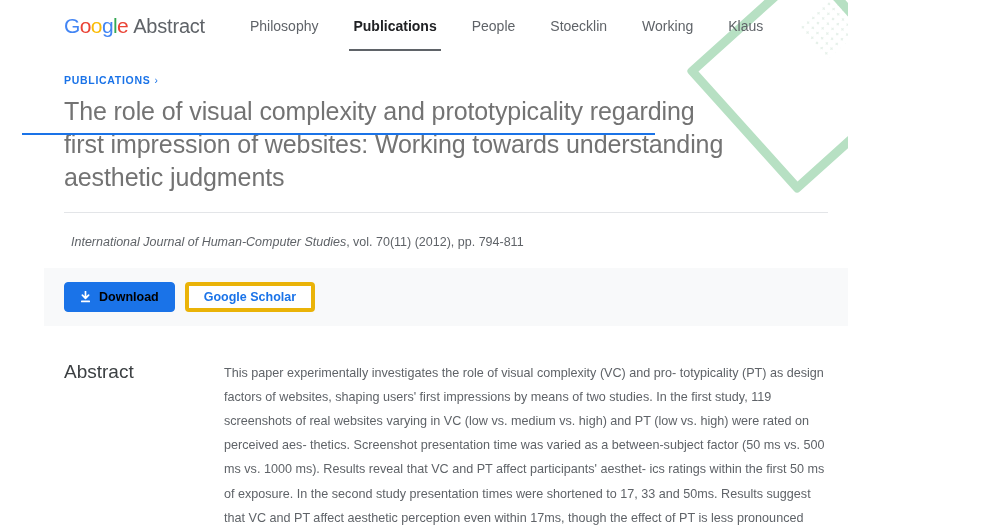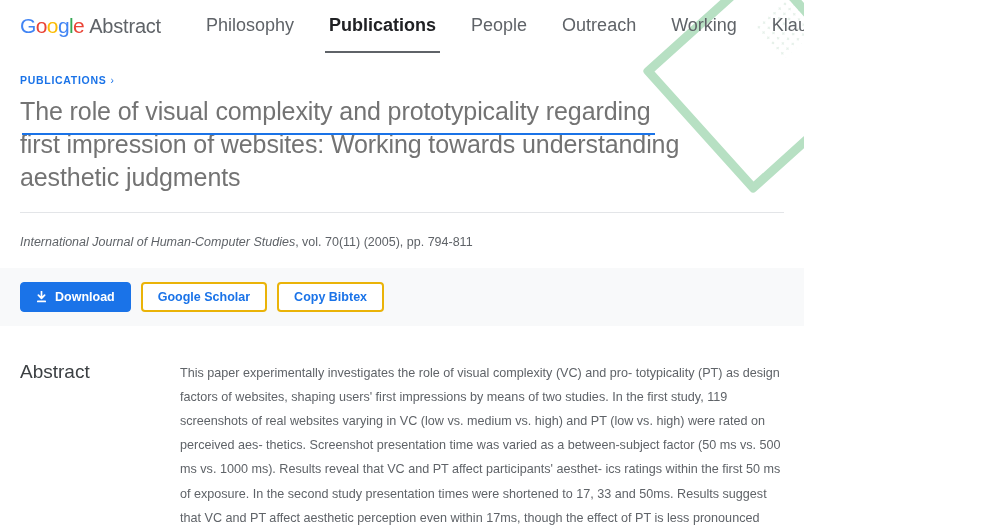--- a/index.html
+++ b/index.html
@@ -14,20 +14,21 @@
     background: #ffffff;
     font-family: "Liberation Sans", sans-serif;
     -webkit-font-smoothing: antialiased;
   }
 
   .page {
     position: relative;
     width: 804px;
     height: 532px;
     overflow: hidden;
+    padding-left: 44px;
   }
 
   
   .decor-wrap {
     position: absolute;
     top: 0;
     right: 0;
     width: 190px;
     height: 200px;
     overflow: hidden;
@@ -90,21 +91,21 @@
     font-weight: 400;
   }
 
   .nav-items {
     display: flex;
     align-items: center;
     gap: 33px;
   }
   .nav-item {
     position: relative;
-    font-size: 18px;
+    font-size: 14px;
     color: #5f6368;
     padding: 16px 1px 17px 1px;
     cursor: pointer;
     white-space: nowrap;
   }
   .nav-item.active {
     color: #202124;
     font-weight: 700;
   }
   .nav-item.active::after {
@@ -181,21 +182,21 @@
     text-decoration: underline;
     color: #5f6368;
     cursor: pointer;
   }
   .venue {
     margin-top: 4px;
     font-size: 12.5px;
     color: #5f6368;
     line-height: 1.5;
   }
-  .venue .venue-name { font-style: italic; }
+  .venue .venue-name { font-style: italic; margin-left: 7px; }
 
   
   .actionbar {
     position: relative;
     z-index: 2;
     margin-top: 16px;
     background: #f8f9fa;
     padding: 14px 20px;
     display: flex;
     align-items: center;
@@ -211,27 +212,27 @@
     display: inline-flex;
     align-items: center;
     gap: 8px;
     line-height: 1;
     white-space: nowrap;
     box-sizing: border-box;
     height: 30px;
   }
   .btn-primary {
     background: #1a73e8;
-    color: #ffffff;
+    color: #000000;
     border: 1px solid #1a73e8;
   }
   .btn-outline {
     background: #ffffff;
     color: #1a73e8;
-    border: 2px solid #eab308;
+    border: 4px solid #eab308;
   }
   .dl-icon {
     display: inline-block;
     width: 11px;
     height: 12px;
     position: relative;
   }
   .dl-icon svg { display: block; }
 
   
@@ -272,57 +273,54 @@
   <div class="topnav">
     <div class="brand">
       <span class="g-logo"><span class="g-blue">G</span><span class="g-red">o</span><span class="g-yellow">o</span><span class="g-blue">g</span><span class="g-green">l</span><span class="g-red">e</span></span>
       <span class="brand-word">Abstract</span>
     </div>
 
     <div class="nav-items">
       <div class="nav-item"><span>Philosophy</span></div>
       <div class="nav-item active"><span>Publications</span></div>
       <div class="nav-item"><span>People</span></div>
-      <div class="nav-item"><span>Outreach</span></div>
+      <div class="nav-item"><span>Stoecklin</span></div>
       <div class="nav-item"><span>Working</span></div>
       <div class="nav-item"><span>Klaus</span></div>
     </div>
   </div>
 
   <div class="header-block">
     <div class="breadcrumb">
       <span>PUBLICATIONS</span>
       <span class="chev">›</span>
     </div>
     <h1 class="pub-title">The role of visual complexity and prototypicality regarding first impression of websites: Working towards understanding aesthetic judgments</h1>
     <div class="divider"></div>
   </div>
 
   <div class="annot-line"></div>
 
   <div class="meta">
-    <div class="venue"><span class="venue-name">International Journal of Human-Computer Studies</span><span>, vol. 70(11) (2005), pp. 794-811</span></div>
+    <div class="venue"><span class="venue-name">International Journal of Human-Computer Studies</span><span>, vol. 70(11) (2012), pp. 794-811</span></div>
   </div>
 
   <div class="actionbar">
     <div class="btn btn-primary">
       <span class="dl-icon">
         <svg width="11" height="12" viewBox="0 0 11 12" aria-hidden="true">
           <path d="M5.5 0.5 L5.5 6.6 M2.4 4.2 L5.5 7.4 L8.6 4.2" stroke="#ffffff" stroke-width="1.7" fill="none" stroke-linecap="round" stroke-linejoin="round"></path>
           <rect x="1" y="9.6" width="9" height="1.7" rx="0.6" fill="#ffffff"></rect>
         </svg>
       </span>
       <span>Download</span>
     </div>
     <div class="btn btn-outline">
       <span>Google Scholar</span>
     </div>
-    <div class="btn btn-outline">
-      <span>Copy Bibtex</span>
-    </div>
   </div>
 
   <div class="abstract-section">
     <div class="abstract-heading">Abstract</div>
     <div class="abstract-body">This paper experimentally investigates the role of visual complexity (VC) and pro- totypicality (PT) as design factors of websites, shaping users' first impressions by means of two studies. In the first study, 119 screenshots of real websites varying in VC (low vs. medium vs. high) and PT (low vs. high) were rated on perceived aes- thetics. Screenshot presentation time was varied as a between-subject factor (50 ms vs. 500 ms vs. 1000 ms). Results reveal that VC and PT affect participants' aesthet- ics ratings within the first 50 ms of exposure. In the second study presentation times were shortened to 17, 33 and 50ms. Results suggest that VC and PT affect aesthetic perception even within 17ms, though the effect of PT is less pronounced than the one of VC. With increasing presentation time the effect of PT becomes as influential as the VC effect. This supports the reasoning of the information-processing stage model of aesthetic processing (Leder et al., 2004), where VC is processed at an earlier stage than PT. Overall, websites with low VC and high PT were perceived as highly appealing.</div>
   </div>
 
 </div>
 
 </body></html>

